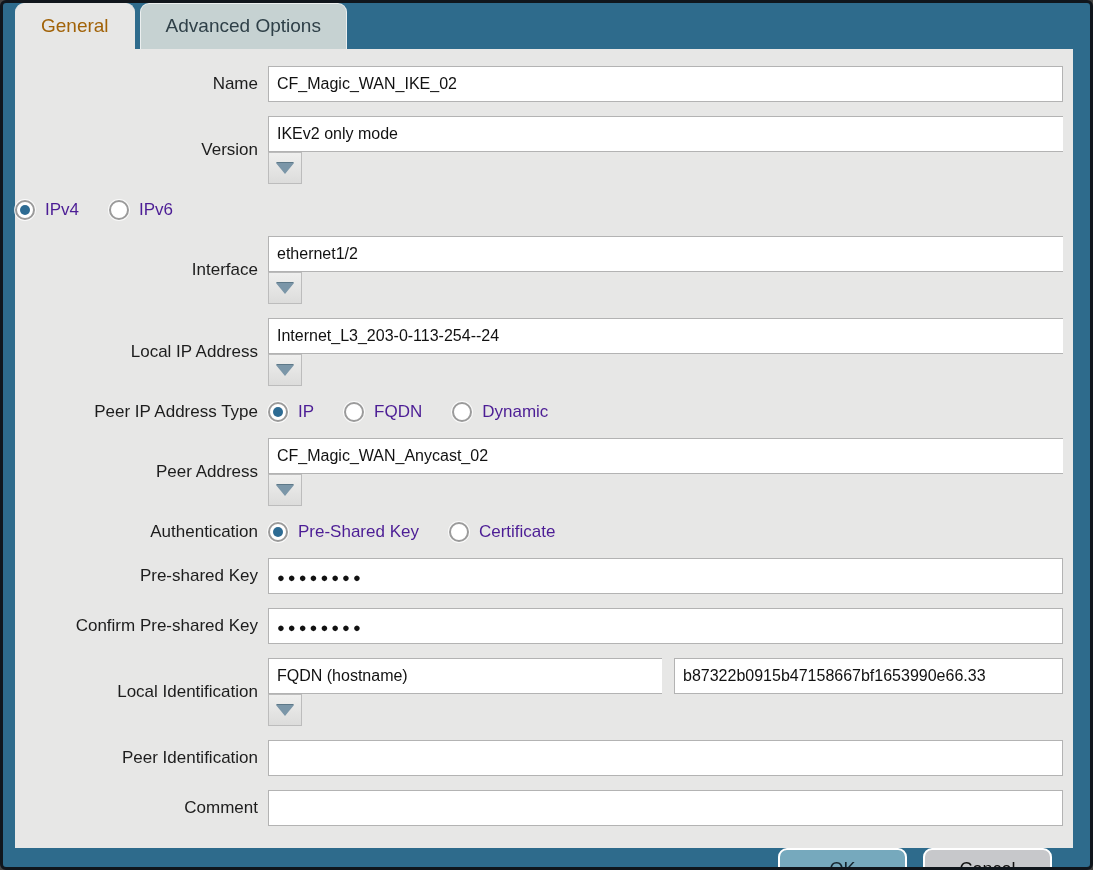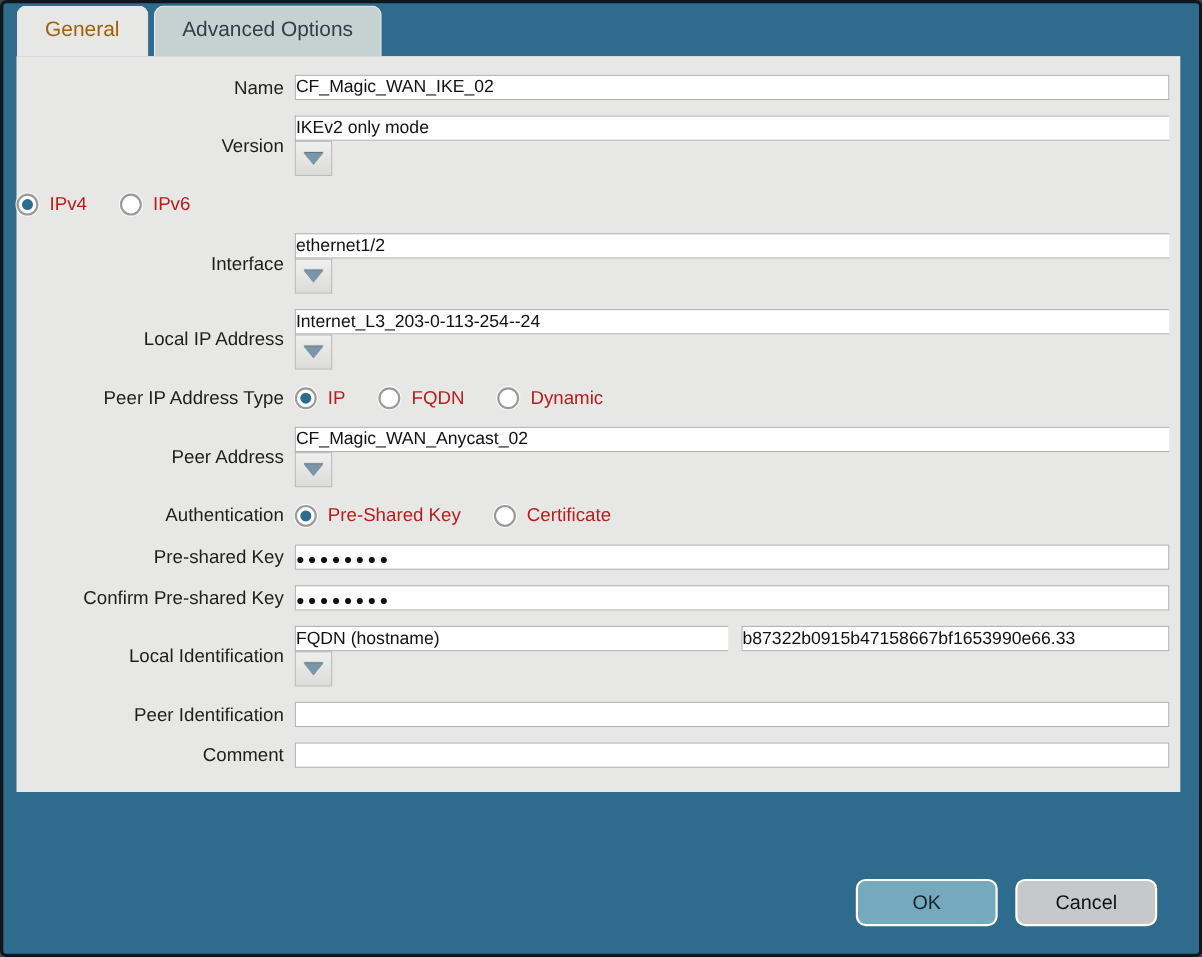--- a/index.html
+++ b/index.html
@@ -47,26 +47,26 @@
   }
   .row { display:flex; align-items:center; margin-bottom:14px; }
   .row:last-child { margin-bottom:0; }
   .lbl {
     width:253px; flex:none;
     text-align:right; padding-right:10px;
     font-size:17px; color:#1d1d1d;
   }
   .ctl { flex:1; display:flex; align-items:center; }
   input.txt {
-    height:23px; width:100%;
+    height:36px; width:100%;
     border:1px solid #b3b3b3;
     background:#fff;
     font-family:"Liberation Sans", sans-serif;
     font-size:16px; color:#111;
-    padding:0 0;
+    padding:0 8px;
     outline:none;
     white-space:nowrap; overflow:hidden;
   }
   input.pwd { font-size:13px; letter-spacing:3px; font-weight:bold; padding-top:3px; }
   .combo { display:flex; width:100%;flex-direction:column; }
   .combo input.txt { border-right:none; }
   .dd-btn {
     flex:none; width:34px; height:32px;
     background:linear-gradient(#efefee,#dcdcdb);
     border:1px solid #bcbcbc;
@@ -86,21 +86,21 @@
   .radio {
     width:20px; height:20px; border-radius:50%;
     background:#fff; border:2px solid #9b9b9b;
     position:relative; flex:none;
     box-shadow:0 0 0 1px rgba(255,255,255,0.8);
   }
   .radio.sel::after {
     content:""; position:absolute; inset:3px;
     border-radius:50%; background:#2d6b93;
   }
-  .radio-lbl { font-size:17px; color:#b91c1c; }
+  .radio-lbl { font-size:17px; color:#4c1d95; }
   
   .split { display:flex; width:100%; gap:12px; }
   .split .combo { flex:0 0 394px; }
   .split input.txt.idval { flex:1; width:auto; }
   
   .footer {
     margin-top:auto;
     display:flex; justify-content:flex-end; gap:16px;
     padding:0 38px 25px 0;
   }

